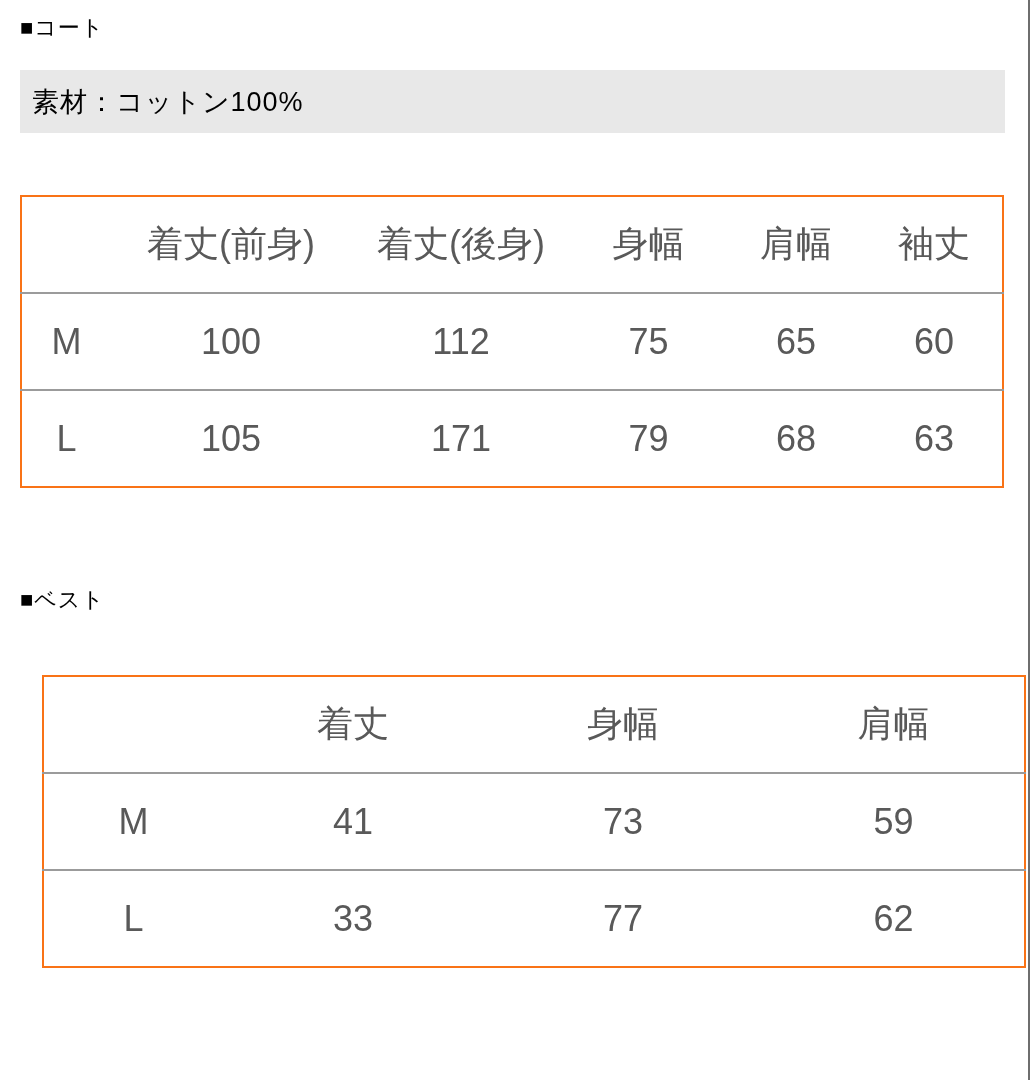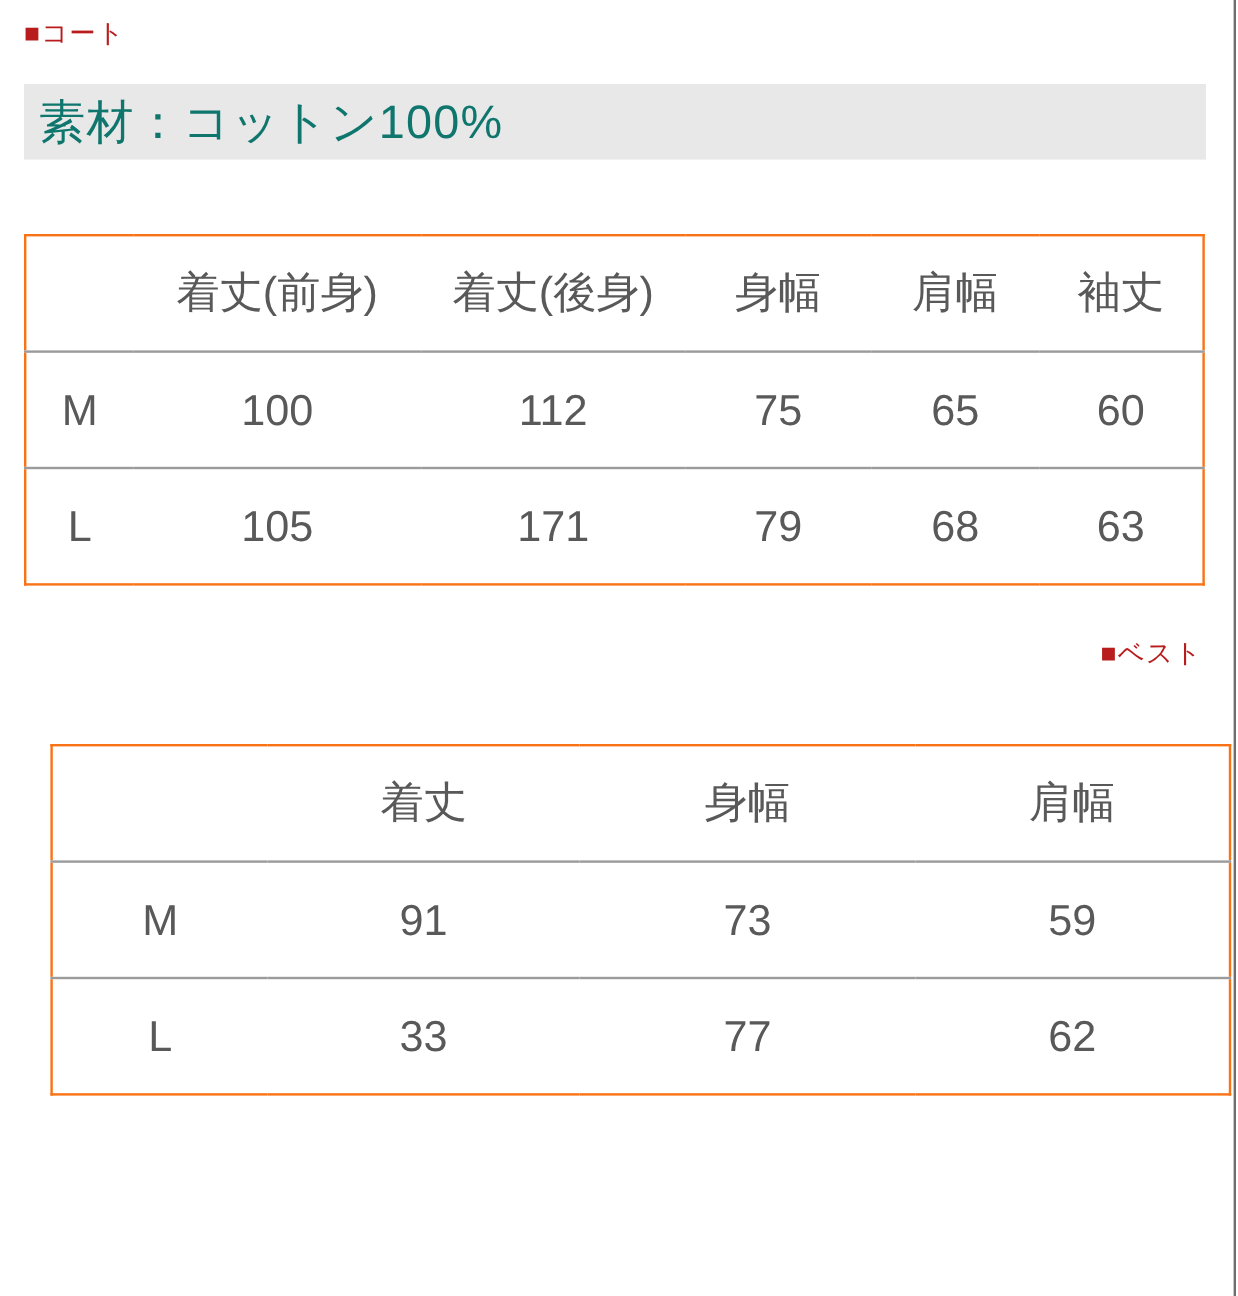--- a/index.html
+++ b/index.html
@@ -16,38 +16,38 @@
   }
   .page {
     position: relative;
     padding: 10px 30px 0 20px;
     box-sizing: border-box;
   }
   .section-heading {
     margin: 0;
     font-size: 22px;
     font-weight: normal;
-    color: #b91c1c;
+    color: #000000;
     letter-spacing: 1px;
   }
   .heading-1 { margin-top: 3px; }
-  .heading-2 { margin-top: 42px; text-align: right; }
+  .heading-2 { margin-top: 97px; }
   .material-bar {
     margin-top: 27px;
     width: 985px;
     height: 63px;
     background: #e8e8e8;
     display: flex;
     align-items: center;
     box-sizing: border-box;
     padding-left: 12px;
   }
   .material-text {
-    font-size: 39px;
-    color: #0f766e;
+    font-size: 27px;
+    color: #000000;
     letter-spacing: 1px;
   }
   table.size-table {
     border-collapse: collapse;
     table-layout: fixed;
     width: 982px;
     border: 2px solid #f97316;
     background: #ffffff;
   }
   .table-1 { margin-top: 62px; }
@@ -151,21 +151,21 @@
       <tr>
         <th></th>
         <th>着丈</th>
         <th>身幅</th>
         <th>肩幅</th>
       </tr>
     </thead>
     <tbody>
       <tr>
         <th>M</th>
-        <td>91</td>
+        <td>41</td>
         <td>73</td>
         <td>59</td>
       </tr>
       <tr>
         <th>L</th>
         <td>33</td>
         <td>77</td>
         <td>62</td>
       </tr>
     </tbody>

